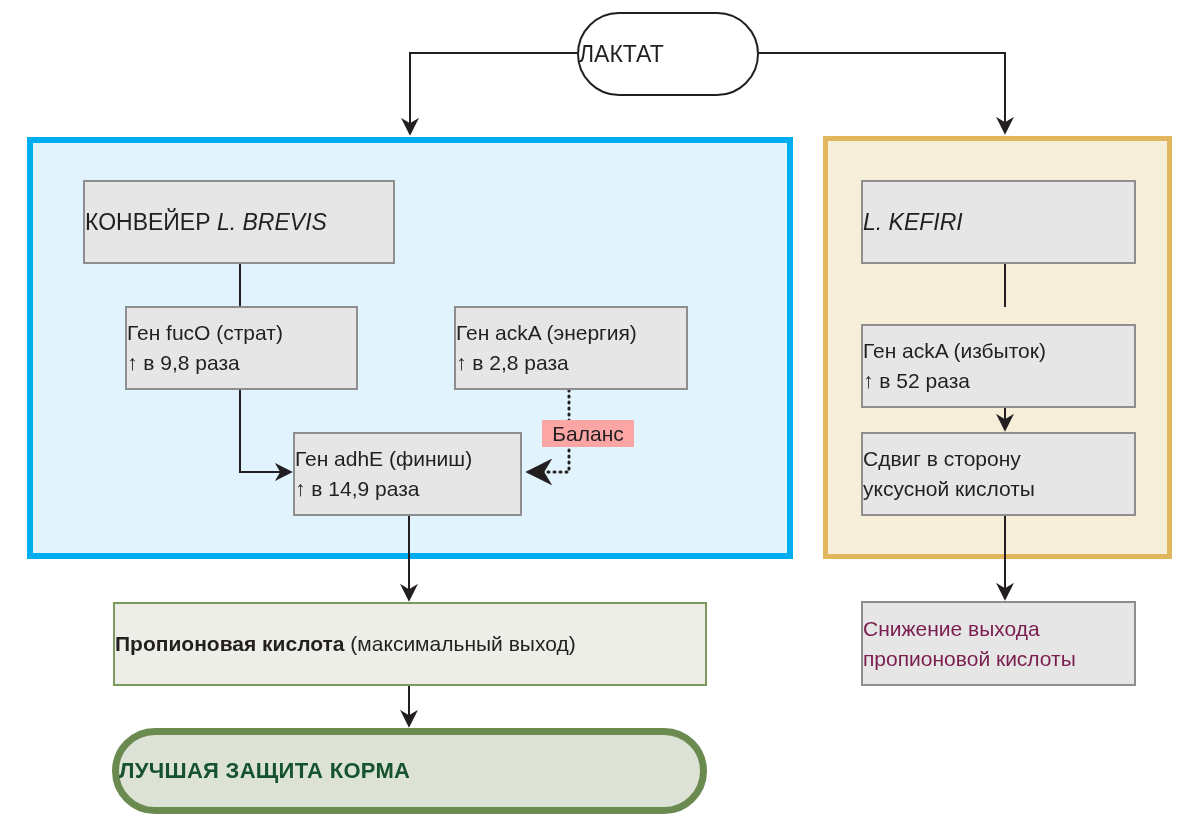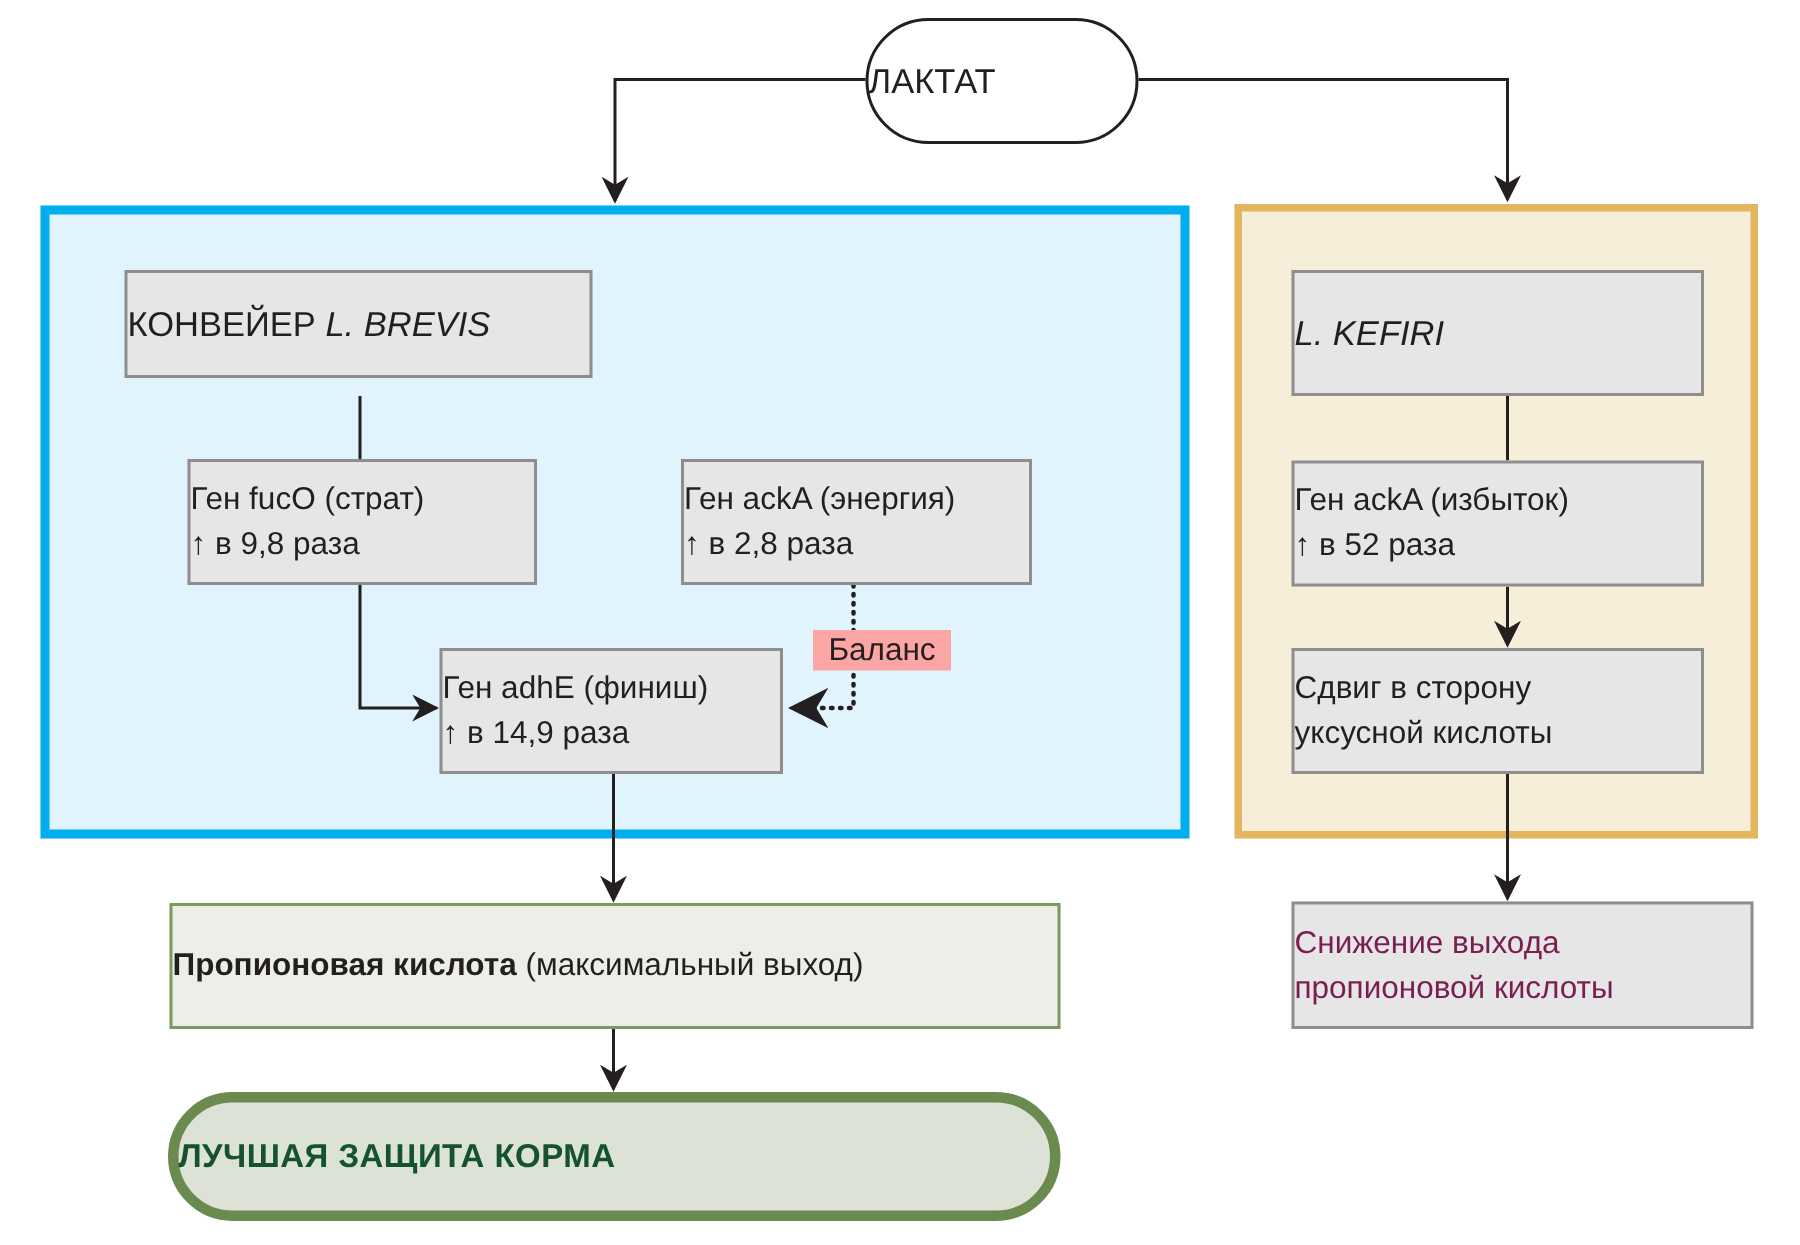--- a/index.html
+++ b/index.html
@@ -9,28 +9,28 @@
     .box { position: absolute; box-sizing: border-box; display: flex; flex-direction: column;
            align-items: flex-start; justify-content: center; text-align: center; }
     .group { position: absolute; box-sizing: border-box; }
     .group-blue { left: 27px; top: 137px; width: 766px; height: 422px;
                   background: #e1f3fc; border: 6px solid #00aeef; }
     .group-gold { left: 823px; top: 136px; width: 349px; height: 423px;
                   background: #f6eed9; border: 5px solid #e1b65c; }
     .gray { background: #e6e6e6; border: 2px solid #8e8e8e; font-size: 21px; line-height: 30px; }
     .pill-lactate { left: 577px; top: 12px; width: 182px; height: 84px; background: #fff;
                     border: 2px solid #231f20; border-radius: 42px; font-size: 23px; }
-    .box-brevis { left: 83px; top: 180px; width: 312px; height: 72px; font-size: 23px; }
+    .box-brevis { left: 83px; top: 180px; width: 312px; height: 84px; font-size: 23px; }
     .box-fuco { left: 125px; top: 306px; width: 233px; height: 84px; }
     .box-acka-energy { left: 454px; top: 306px; width: 234px; height: 84px; }
     .box-adhe { left: 293px; top: 432px; width: 229px; height: 84px; }
     .box-kefiri { left: 861px; top: 180px; width: 275px; height: 84px; font-size: 23px; }
-    .box-acka-excess { left: 861px; top: 307px; width: 275px; height: 84px; }
+    .box-acka-excess { left: 861px; top: 324px; width: 275px; height: 84px; }
     .box-shift { left: 861px; top: 432px; width: 275px; height: 84px; }
-    .box-decrease { left: 861px; top: 601px; width: 308px; height: 85px; color: #7b1d4e; }
+    .box-decrease { left: 861px; top: 601px; width: 275px; height: 85px; color: #7b1d4e; }
     .box-propionic { left: 113px; top: 602px; width: 594px; height: 84px; background: #eceee7;
                      border: 2px solid #7a9a60; font-size: 21px; }
     .box-propionic .bold { font-weight: bold; }
     .pill-result { left: 112px; top: 728px; width: 595px; height: 86px; background: #dce2d5;
                    border: 7px solid #6b8a4f; border-radius: 43px; font-size: 22px;
                    font-weight: bold; color: #14532d; letter-spacing: 0.3px; }
     .label-balance { position: absolute; left: 542px; top: 420px; width: 92px; height: 27px;
                      background: #fca5a5; font-size: 21px; line-height: 27px; text-align: center; }
     i.it { font-style: italic; }
     svg#wires { position: absolute; left: 0; top: 0; width: 1200px; height: 830px; pointer-events: none; }

